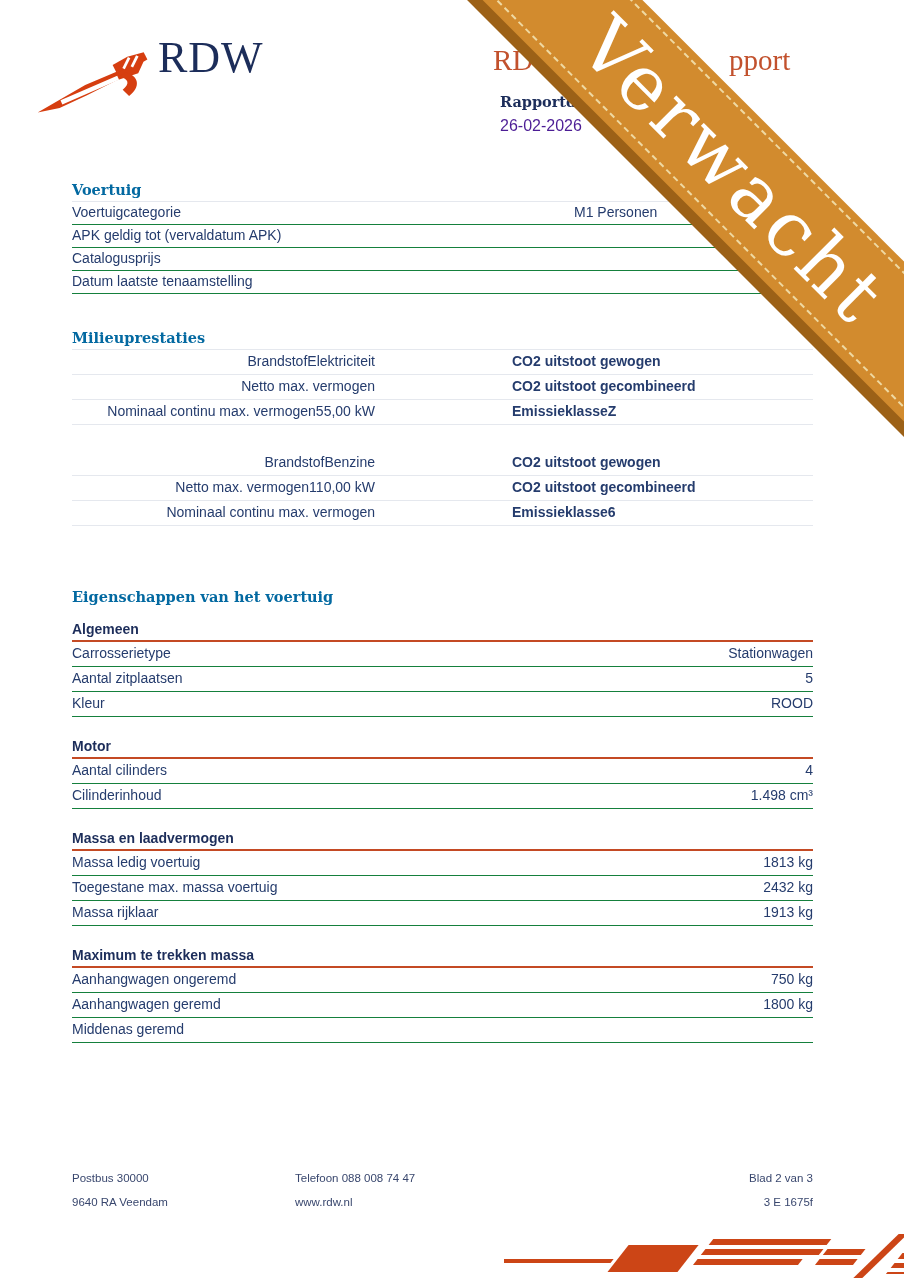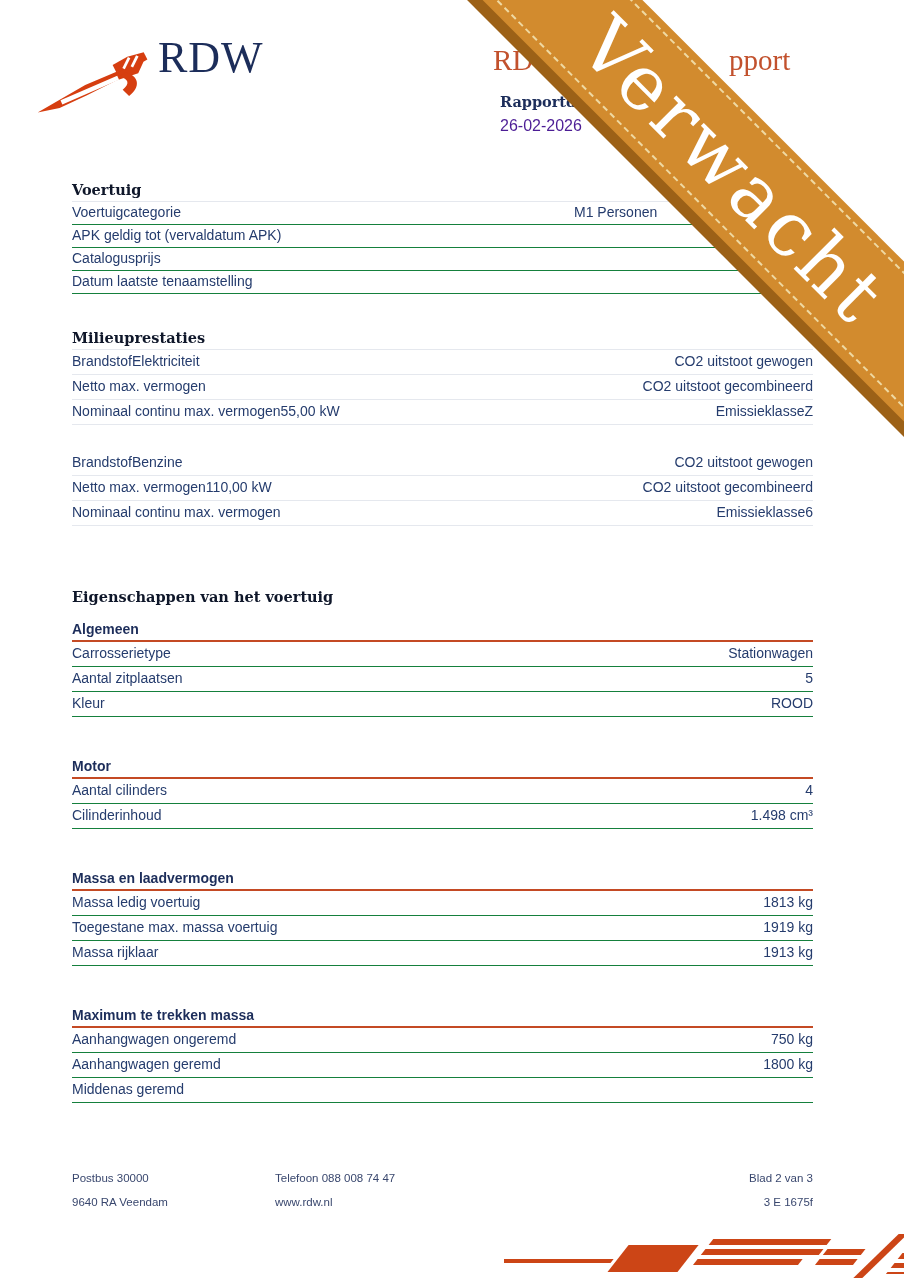--- a/index.html
+++ b/index.html
@@ -24,54 +24,54 @@
   .rap-label {
     position:absolute; left:500px; top:93px;
     font-family:"DejaVu Serif", serif; font-weight:bold; font-size:14.5px; color:#1c2d5a;
   }
   .rap-date { position:absolute; left:500px; top:117px; font-size:16px; color:#4c1d95; }
 
   
   .section { position:absolute; left:72px; width:741px; }
   .sec-title {
     font-family:"DejaVu Serif", serif; font-weight:bold; font-size:14.5px;
-    color:#0f172a; height:21px; line-height:19px;
+    color:#0369a1; height:21px; line-height:19px;
   }
   .sec-title.lined { border-bottom:1px solid #e5e8ee; }
   .row {
     position:relative; display:flex; justify-content:space-between;
     height:22px; line-height:21px; font-size:14px;
     border-bottom:1px solid #15803d;
   }
   .row .val { text-align:right; }
   .val-abs { position:absolute; left:502px; top:0; }
 
   
   .mrow { display:flex; height:24px; line-height:23px; font-size:14px; border-bottom:1px solid #e5e8ee; }
-  .pair1 { width:303px; display:flex; justify-content:flex-start; }
+  .pair1 { width:303px; display:flex; justify-content:flex-end; }
   .mgap  { width:137px; }
-  .pair2 { flex:1; display:flex; justify-content:flex-end; }
+  .pair2 { flex:1; display:flex; justify-content:flex-start;font-weight:bold; }
   .block2 { margin-top:26px; }
   .block2 .mrow:first-child { border-top:0; }
 
   
-  .sub { margin-top:40px; }
+  .sub { margin-top:20px; }
   .sub.first { margin-top:12px; }
   .sub-title {
     font-weight:bold; font-size:14px; color:#1c2d5a; height:20px; line-height:18px;
     border-bottom:2.5px solid #c44a24;
   }
   .sub .row { height:24px; line-height:23px; }
 
   
   .footer {
     position:absolute; left:72px; width:741px; top:1166px;
     font-size:11.5px; color:#39476e;
   }
-  .footer-row { display:grid; grid-template-columns:203px 1fr auto; height:24px; line-height:24px; }
+  .footer-row { display:grid; grid-template-columns:203px 1fr auto; height:24px; line-height:24px;gap:20px; }
   .footer-row .f3 { text-align:left; }
 
   
   .ribbon {
     position:absolute; left:333px; top:114px; width:800px; height:113px;
     background:#d28b2e; transform:rotate(45deg);
     box-shadow:0 11px 0 #9c6117;
     display:flex; align-items:center; justify-content:center;
     z-index:50;
   }
@@ -254,21 +254,21 @@
     </div>
 
     <div class="sub">
       <div class="sub-title">Massa en laadvermogen</div>
       <div class="row">
         <span>Massa ledig voertuig</span>
         <span class="val">1813 kg</span>
       </div>
       <div class="row">
         <span>Toegestane max. massa voertuig</span>
-        <span class="val">1919 kg</span>
+        <span class="val">2432 kg</span>
       </div>
       <div class="row">
         <span>Massa rijklaar</span>
         <span class="val">1913 kg</span>
       </div>
     </div>
 
     <div class="sub">
       <div class="sub-title">Maximum te trekken massa</div>
       <div class="row">

